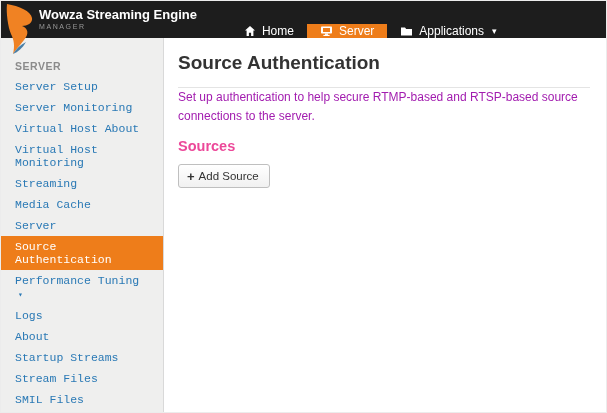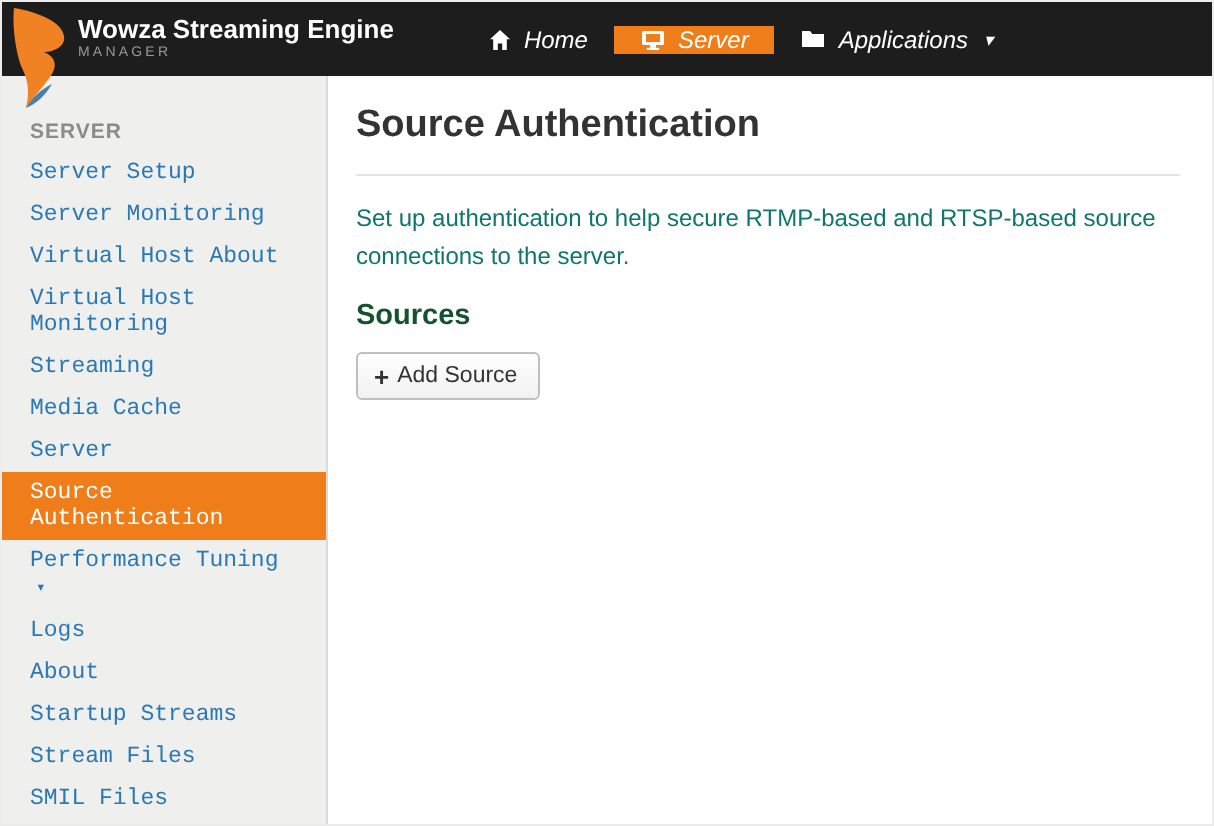--- a/index.html
+++ b/index.html
@@ -5,21 +5,21 @@
   * { margin:0; padding:0; box-sizing:border-box; }
   html,body { background:#fff; }
   body { font-family:"Liberation Sans", sans-serif; }
   .app { position:relative; width:607px; height:413px; background:#fff; overflow:hidden; border:1px solid #ececec; }
 
   
   .navbar { height:37px; background:#1d1d1d; display:flex; align-items:stretch; padding-left:38px; }
   .brand { display:flex; flex-direction:column; justify-content:center; margin-right:34px; }
   .brand-title { color:#ffffff; font-size:13px; font-weight:bold; line-height:14px; white-space:nowrap; }
   .brand-sub { color:#999999; font-size:7px; letter-spacing:1.6px; line-height:9px; }
-  .nav-items { display:flex; align-items:center;font-style:italic; }
+  .nav-items { display:flex; align-items:flex-end; }
   .nav-item { display:flex; align-items:center; gap:6px; padding:0 13px; color:#ffffff; font-size:12px; cursor:pointer; white-space:nowrap; }
   .nav-item.active { background:#ee7d1a; }
   .nav-icon { display:inline-flex; }
   .nav-icon svg { display:block; }
   .caret { font-size:9px; margin-left:2px; color:#ffffff; }
 
   
   .logo { position:absolute; top:2px; left:4px; width:30px; height:52px; z-index:5; }
 
   
@@ -27,22 +27,22 @@
   .sidebar { width:163px; background:#efefee; border-right:1px solid #d9d9d9; padding-top:18px; flex-shrink:0; }
   .side-header { font-size:10.5px; font-weight:bold; color:#8b8b8b; padding:4px 14px; letter-spacing:0.5px; }
   .side-header.gap { margin-top:8px; }
   .side-item { font-size:11.5px; color:#2a79b5; padding:4px 14px; cursor:pointer; line-height:13px;font-family:Liberation Mono, monospace; }
   .side-item.active { background:#ee7d1a; color:#ffffff; }
   .side-caret { font-size:8px; color:#2a79b5; margin-left:3px; }
 
   
   .main { flex:1; padding:14px 16px 0 14px; background:#ffffff; }
   h1.page-title { font-size:19px; color:#333333; font-weight:bold; padding-bottom:13px; border-bottom:1px solid #e4e4e4; }
-  .desc { font-size:12px; color:#0f766e; line-height:1.55; margin-top:12px; }
-  h2.sources { font-size:14.5px; color:#14532d; font-weight:bold; margin-top:13px; }
+  .desc { font-size:12px; color:#a21caf; line-height:1.55; }
+  h2.sources { font-size:14.5px; color:#ec4899; font-weight:bold; margin-top:13px; }
   .btn { margin-top:10px; display:inline-flex; align-items:center; gap:4px;
          background:linear-gradient(#ffffff,#f1f1f1); border:1px solid #bfbfbf; border-radius:3px;
          padding:5px 10px 5px 8px; font-size:11.5px; color:#333333; cursor:pointer;
          font-family:"Liberation Sans", sans-serif; }
   .btn .plus { font-weight:bold; font-size:13px; line-height:11px; }
 </style>
 </head>
 <body>
 
 <div class="app">

